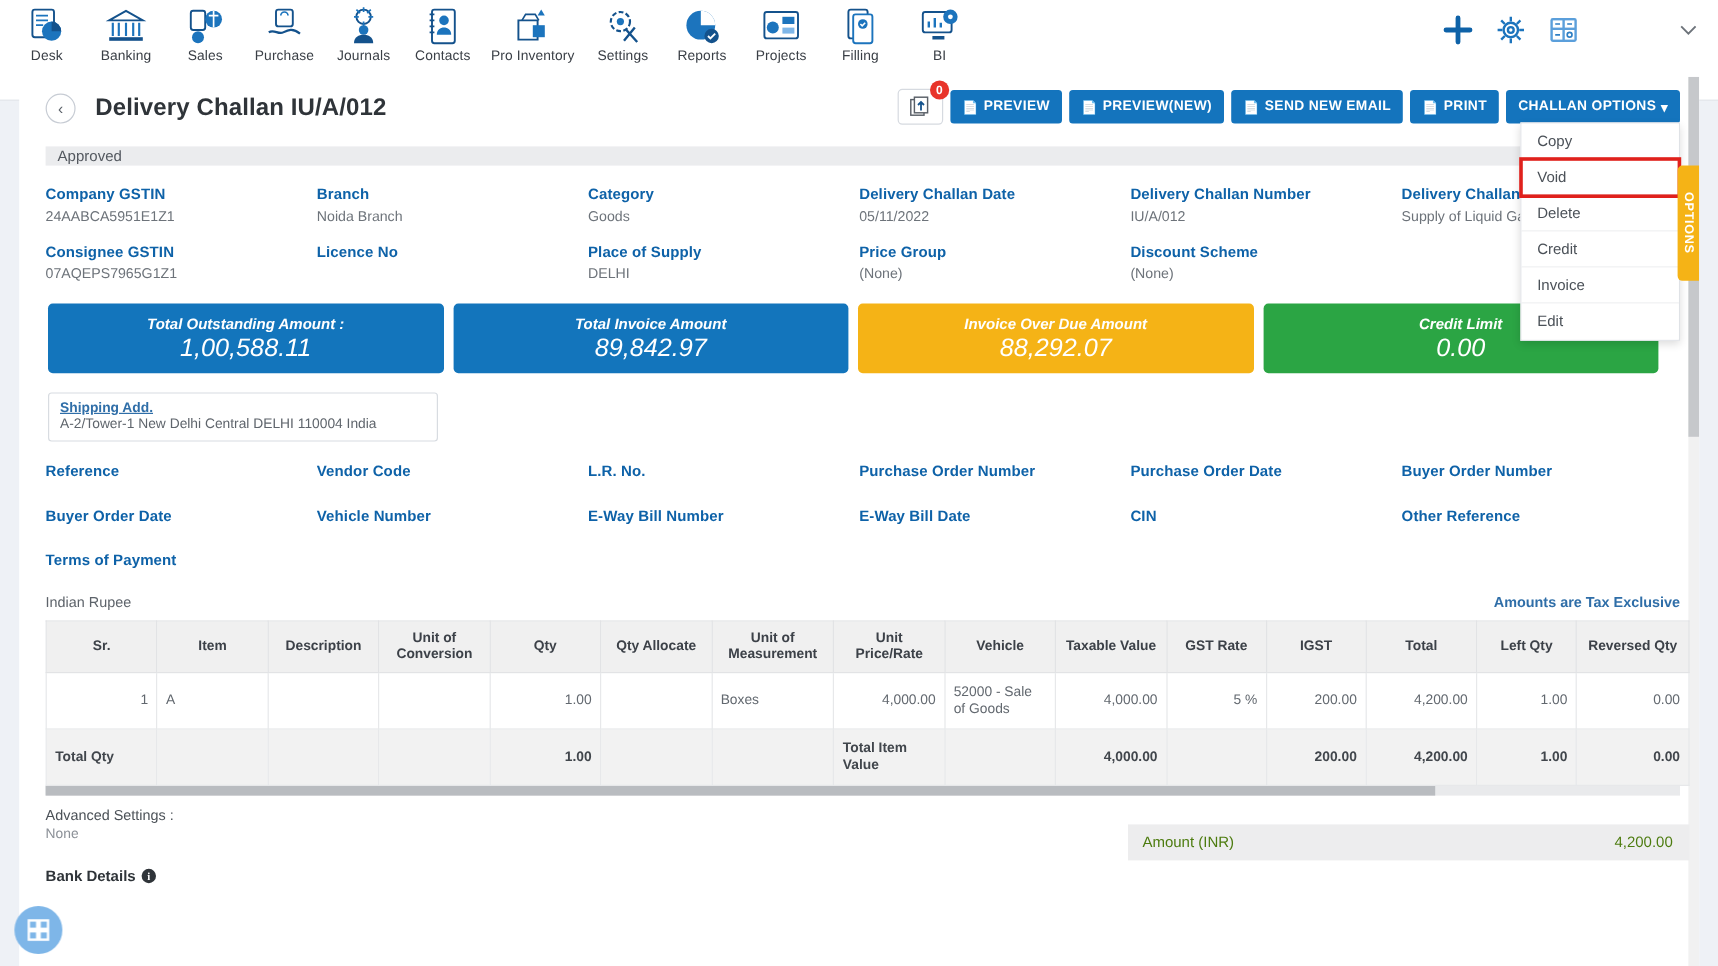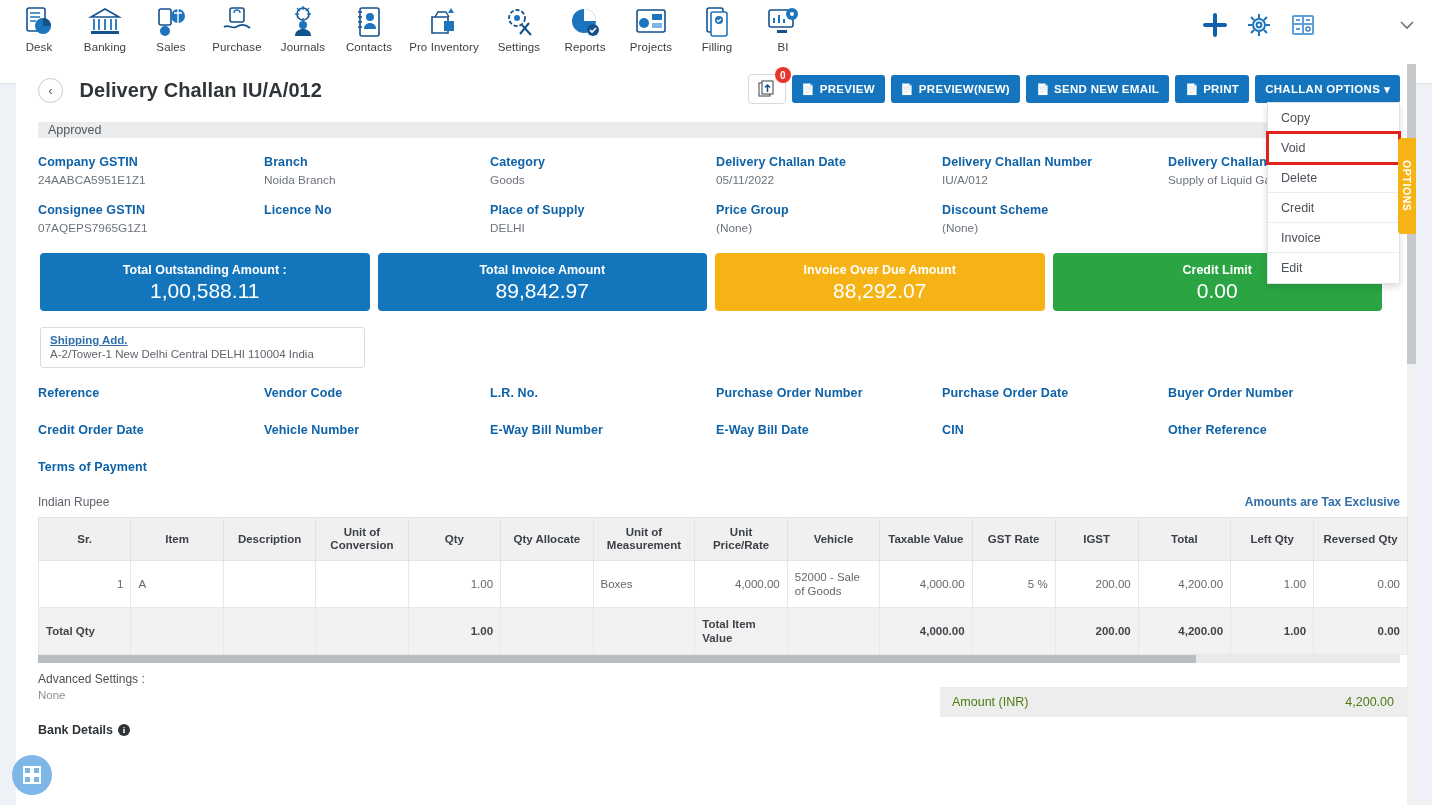--- a/index.html
+++ b/index.html
@@ -153,20 +153,21 @@
   }
   .fld-value {
     font-size: 11.8px; color: #6d737a; margin-top: 3px; line-height: 14px;
   }
   .fld-value.link { color: #4a8fc4; }
 
   
   .cards {
     display: flex; gap: 8px;
     padding: 18px 34px 0 24px;
+    font-style: italic;
   }
   .card {
     flex: 1; height: 58px; border-radius: 4px;
     color: #fff; text-align: center;
     display: flex; flex-direction: column; justify-content: center;
   }
   .card-title { font-size: 12.5px; font-weight: bold; line-height: 16px; }
   .card-val { font-size: 21px; line-height: 25px; }
   .c-blue { background: #1375bc; }
   .c-amber { background: #f5b316; }
@@ -551,21 +552,21 @@
     <div class="ship-val">A-2/Tower-1 New Delhi Central DELHI 110004 India</div>
   </div>
 
   <div class="refgrid">
     <div class="ref-label">Reference</div>
     <div class="ref-label">Vendor Code</div>
     <div class="ref-label">L.R. No.</div>
     <div class="ref-label">Purchase Order Number</div>
     <div class="ref-label">Purchase Order Date</div>
     <div class="ref-label">Buyer Order Number</div>
-    <div class="ref-label">Credit Order Date</div>
+    <div class="ref-label">Buyer Order Date</div>
     <div class="ref-label">Vehicle Number</div>
     <div class="ref-label">E-Way Bill Number</div>
     <div class="ref-label">E-Way Bill Date</div>
     <div class="ref-label">CIN</div>
     <div class="ref-label">Other Reference</div>
     <div class="ref-label">Terms of Payment</div>
   </div>
 
   <div class="tablewrap">
     <div class="tbl-top">

